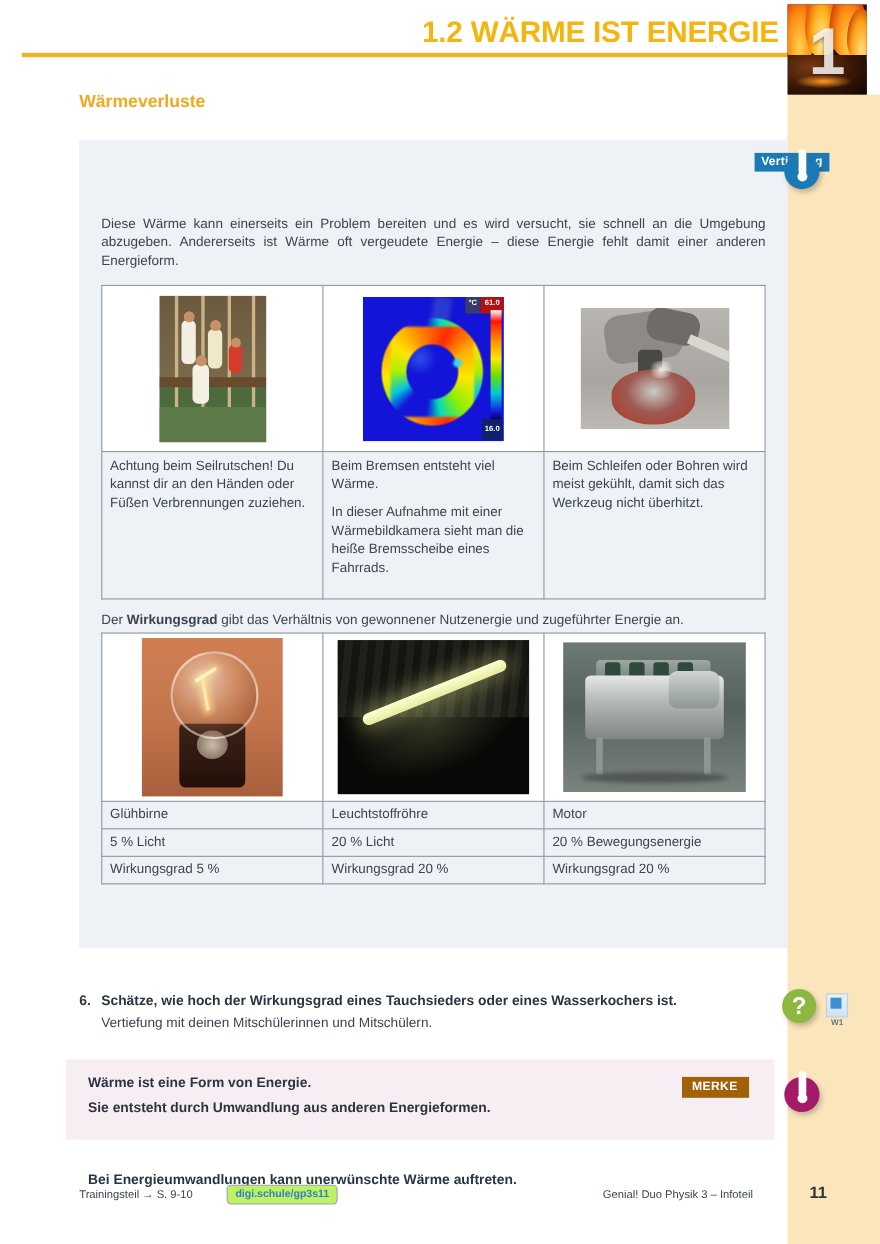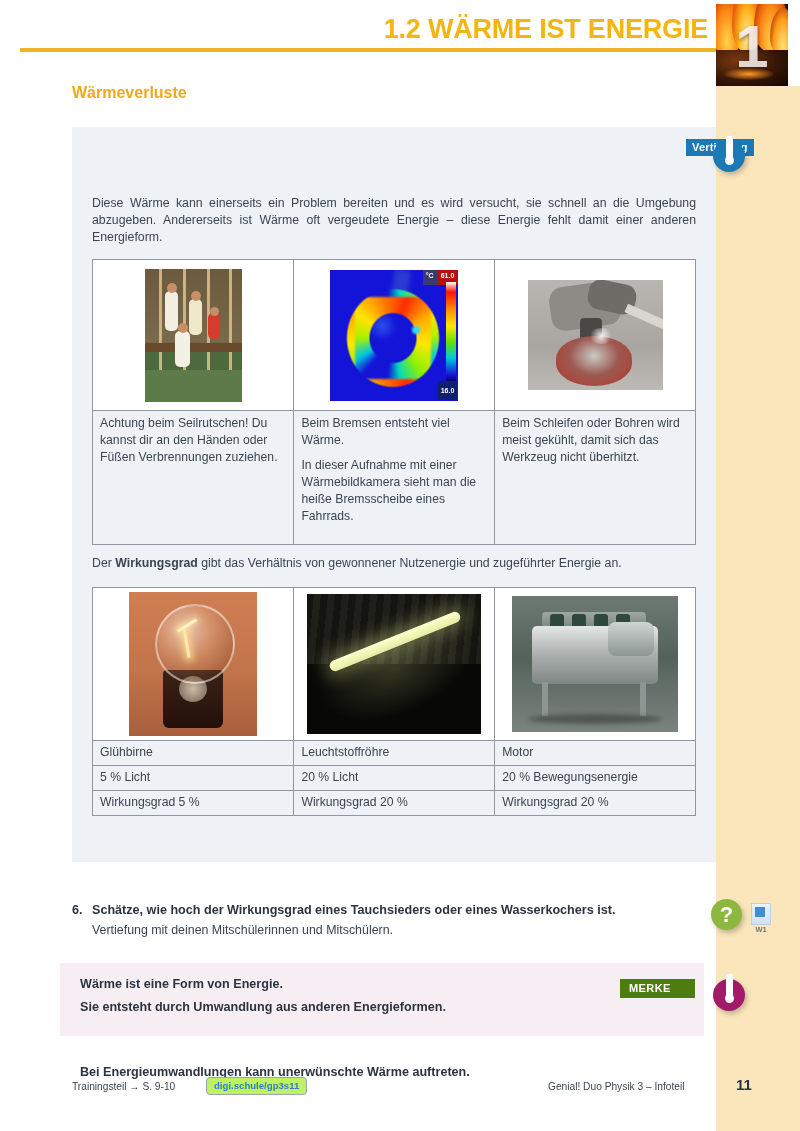--- a/index.html
+++ b/index.html
@@ -100,21 +100,21 @@
   
   .tbl{position:absolute;left:20px;width:604px;border-collapse:collapse;}
   .tbl td{
     border:1px solid #8d98a4;
     vertical-align:top;
     font-size:12.2px;line-height:17px;color:#3b4550;
     padding:4px 7px 5px 7px;
   }
   .tbl td.imgcell{padding:0;height:150px;vertical-align:middle;text-align:center;background:#ffffff;}
   .tbl-1{top:132px;}
-  .tbl-2{top:460px;padding-left:32px;}
+  .tbl-2{top:448px;padding-left:32px;}
   .tbl-2 td{padding:3px 7px 4px 7px;}
 
   .photo{display:inline-block;position:relative;overflow:hidden;vertical-align:middle;}
 
   
   .ph-rope{width:97px;height:133px;background:linear-gradient(#6b5a3e 0%,#7a6a4c 55%,#4d6a3e 56%,#4a6b3d 100%);}
   .rope{position:absolute;top:0;width:3px;height:118px;background:#cbb385;}
   .wallrail{position:absolute;left:0;top:74px;width:97px;height:9px;background:#6a4a2c;}
   .floor{position:absolute;left:0;bottom:0;width:97px;height:32px;background:#5d7b49;}
   .kid{position:absolute;border-radius:5px;}
@@ -214,22 +214,22 @@
   .merke-box{
     position:absolute;left:60px;top:963px;width:644px;height:73px;
     background:#f6eef3;
   }
   .merke-line{position:absolute;left:20px;font-size:12.6px;font-weight:bold;color:#2b3440;}
   .m1{top:14px;}
   .m2{top:37px;}
   .m3{top:60px;margin-top:42px;}
   .merke-badge{
     position:absolute;left:560px;top:16px;
-    background:#4d7c0f;color:#ffffff;font-size:11px;font-weight:bold;
-    padding:3px 24px 4px 9px;letter-spacing:.4px;
+    background:#a16207;color:#ffffff;font-size:11px;font-weight:bold;
+    padding:3px 10px 4px 9px;letter-spacing:.4px;
   }
 
   
   .footer-left{position:absolute;left:72px;top:1081px;font-size:10.2px;color:#3b4550;}
   .footer-badge{
     position:absolute;left:206px;top:1077px;
     border:1px solid #9aa4ae;border-radius:4px;background:#bef264;
     padding:2px 7px 3px 7px;
     font-size:9.6px;font-weight:bold;color:#2f7fc4;
   }

